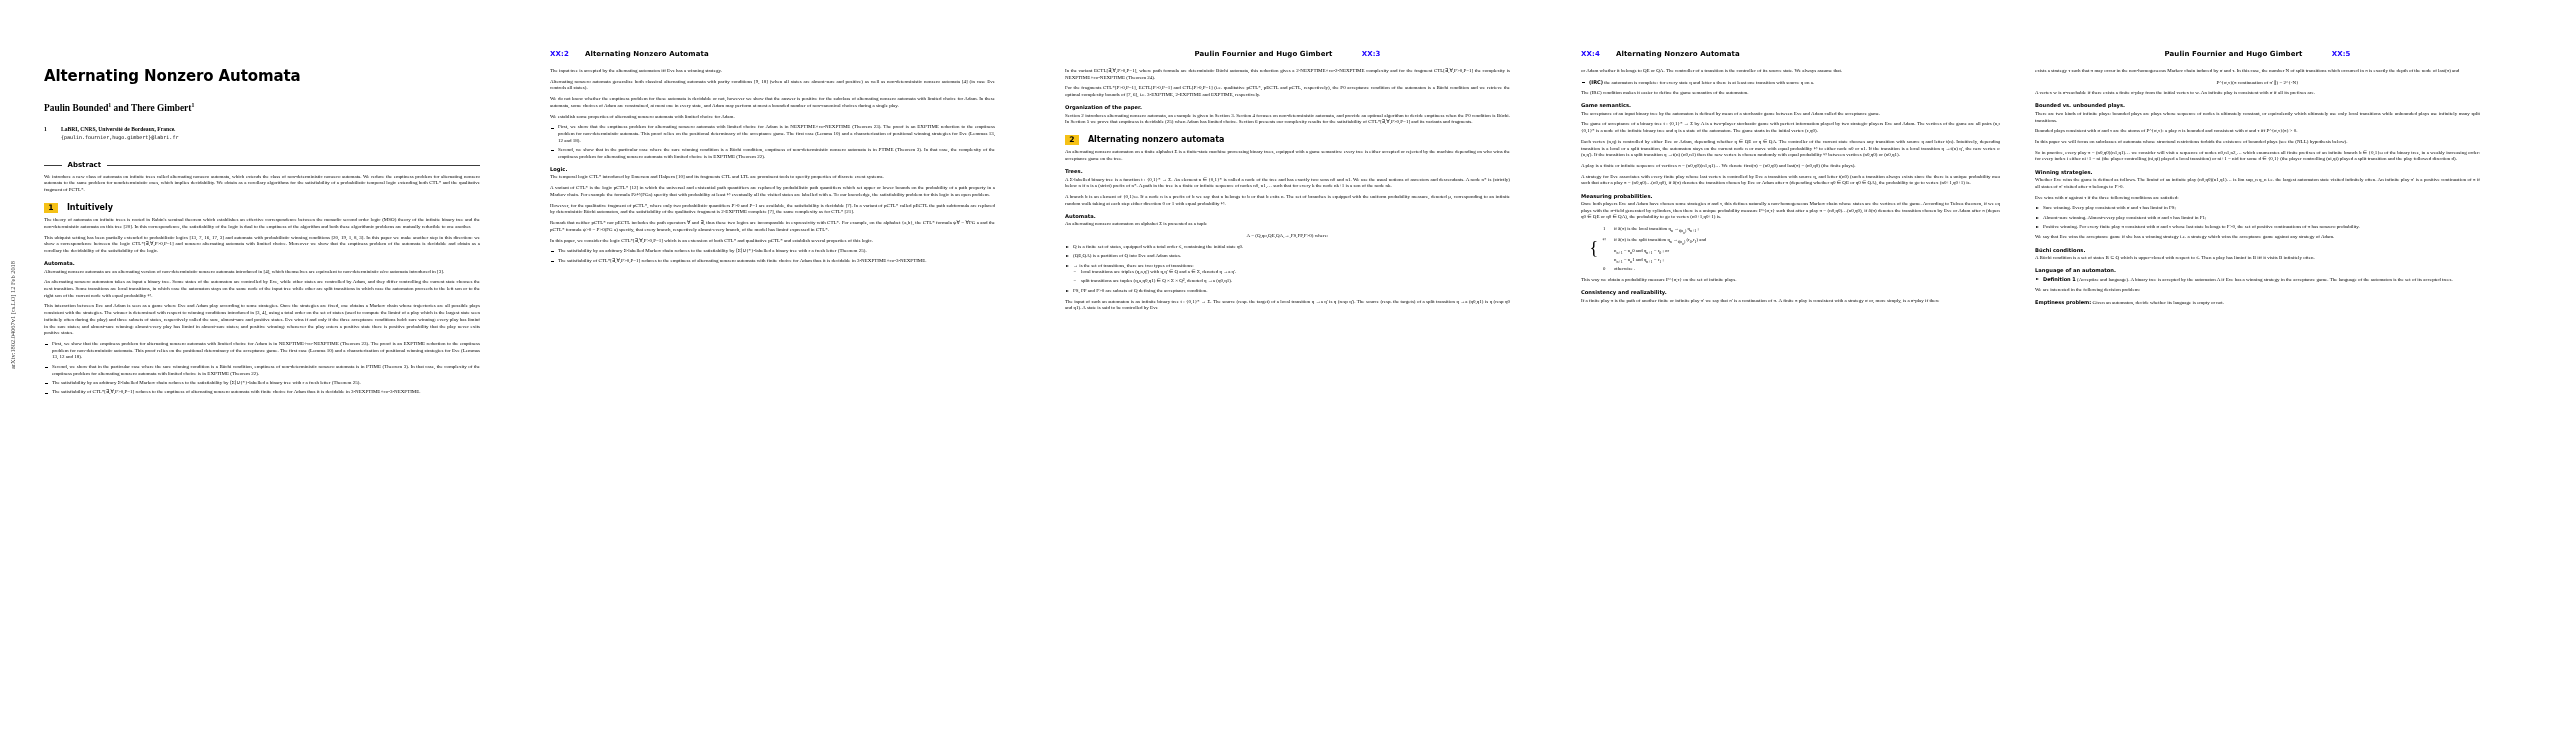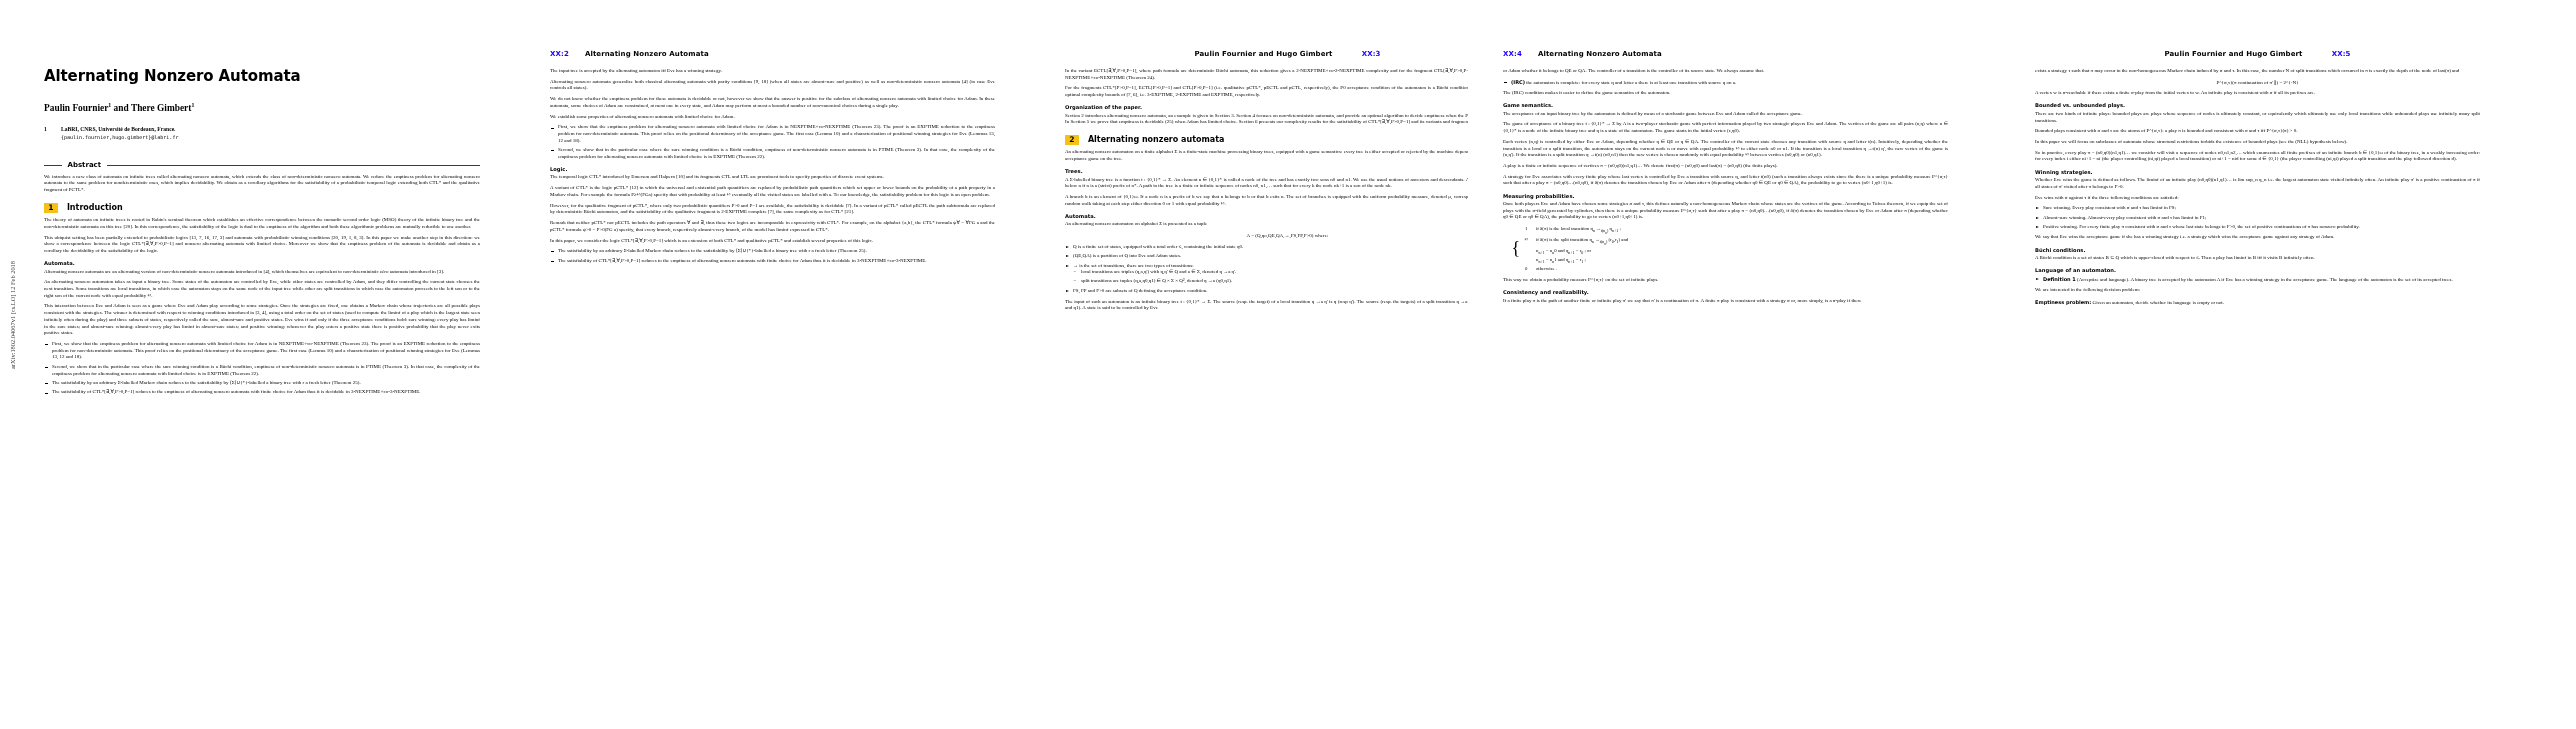--- a/index.html
+++ b/index.html
@@ -2,21 +2,21 @@
 <html style="font-size:9.7px"><head>
 <meta charset="utf-8">
 <style>
   html,body{margin:0;padding:0;background:#ffffff;}
   body{width:2576px;height:729px;overflow:hidden;font-family:"Liberation Serif",serif;color:#000;}
   .sheet{position:relative;width:2576px;height:729px;background:#fff;}
 
   
   .page{position:absolute;top:0;width:515px;height:729px;background:#fff;overflow:hidden;}
   #page1{left:0;}   #page2{left:515px;}  #page3{left:1030px;}
-  #page4{left:1468px;} #page5{left:2000px;}
+  #page4{left:1546px;} #page5{left:2000px;}
 
   .colbody{position:absolute;left:44px;right:35px;top:68px;bottom:39px;}
   .colbody.wide{left:35px;right:35px;}
 
   
   .runhead{position:absolute;top:50px;left:35px;right:35px;height:9.7px;
            font-family:"DejaVu Sans",sans-serif;font-weight:bold;font-size:7px;
            letter-spacing:0.1px;white-space:nowrap;}
   .runhead .folio{color:#1d00ff;}
   .runhead.left .folio{margin-right:16px;margin-top:40px;}
@@ -88,21 +88,21 @@
 
 <div class="sheet">
 
   <div class="page" id="page1">
     <div class="arxiv">arXiv:1802.04067v1  [cs.LO]  12 Feb 2018</div>
     <div class="colbody">
 
       <h1 class="doctitle">Alternating Nonzero Automata</h1>
 
       <div class="authors">
-        <span>Paulin Fournier</span><sup>1</sup>
+        <span>Paulin Bounded</span><sup>1</sup>
         and
         <span>There Gimbert</span><sup>1</sup>
       </div>
 
       <div class="afflist">
         <div class="aff">
           <span class="num">1</span>
           <span class="txt">
             <span>LaBRI, CNRS, Université de Bordeaux, France.</span>
             <span class="mail">{paulin.fournier,hugo.gimbert}@labri.fr</span>
@@ -112,21 +112,21 @@
 
       <div class="abshead">
         <span class="rule s"></span>
         <span class="lbl">Abstract</span>
         <span class="rule l"></span>
       </div>
       <p>We introduce a new class of automata on infinite trees called alternating nonzero automata, which extends the class of non-deterministic nonzero automata. We reduce the emptiness problem for alternating nonzero automata to the same problem for nondeterministic ones, which implies decidability. We obtain as a corollary algorithms for the satisfiability of a probabilistic temporal logic extending both CTL* and the qualitative fragment of PCTL*.</p>
 
       <h2 class="sec">
         <span class="num">1</span>
-        <span>Introduction</span>
+        <span>Intuitively</span>
       </h2>
 
       <p>The theory of automata on infinite trees is rooted in Rabin's seminal theorem which establishes an effective correspondence between the monadic second order logic (MSO) theory of the infinite binary tree and the non-deterministic automata on this tree [20]. In this correspondence, the satisfiability of the logic is dual to the emptiness of the algorithm and both these algorithmic problems are mutually reducible to one another.</p>
       <p>This ubiquist setting has been partially extended to probabilistic logics [13, 7, 16, 17, 3] and automata with probabilistic winning conditions [20, 19, 1, 8, 3]. In this paper we make another step in this direction: we show a correspondence between the logic CTL*[∃,∀,P&gt;0,P=1] and nonzero alternating automata with limited choice. Moreover we show that the emptiness problem of the automata is decidable and obtain as a corollary the decidability of the satisfiability of the logic.</p>
 
       <h4 class="para">Automata.</h4>
       <p>Alternating nonzero automata are an alternating version of non-deterministic nonzero automata introduced in [4], which themselves are equivalent to non-deterministic zéro automata introduced in [3].</p>
       <p>An alternating nonzero automaton takes as input a binary tree. Some states of the automaton are controlled by Eve, while other states are controlled by Adam, and they differ controlling the current state chooses the next transition. Some transitions are local transitions, in which case the automaton stays on the same node of the input tree while other are split transitions in which case the automaton proceeds to the left son or to the right son of the current node with equal probability ½.</p>
       <p>This interaction between Eve and Adam is seen as a game where Eve and Adam play according to some strategies. Once the strategies are fixed, one obtains a Markov chain whose trajectories are all possible plays consistent with the strategies. The winner is determined with respect to winning conditions introduced in [3, 4], using a total order on the set of states (used to compute the liminf of a play which is the largest state seen infinitely often during the play) and three subsets of states, respectively called the sure, almost-sure and positive states. Eve wins if and only if the three acceptance conditions hold: sure winning: every play has liminf in the sure states; and almost-sure winning: almost-every play has liminf in almost-sure states; and positive winning: whenever the play enters a positive state there is positive probability that the play never exits positive states.</p>
 

